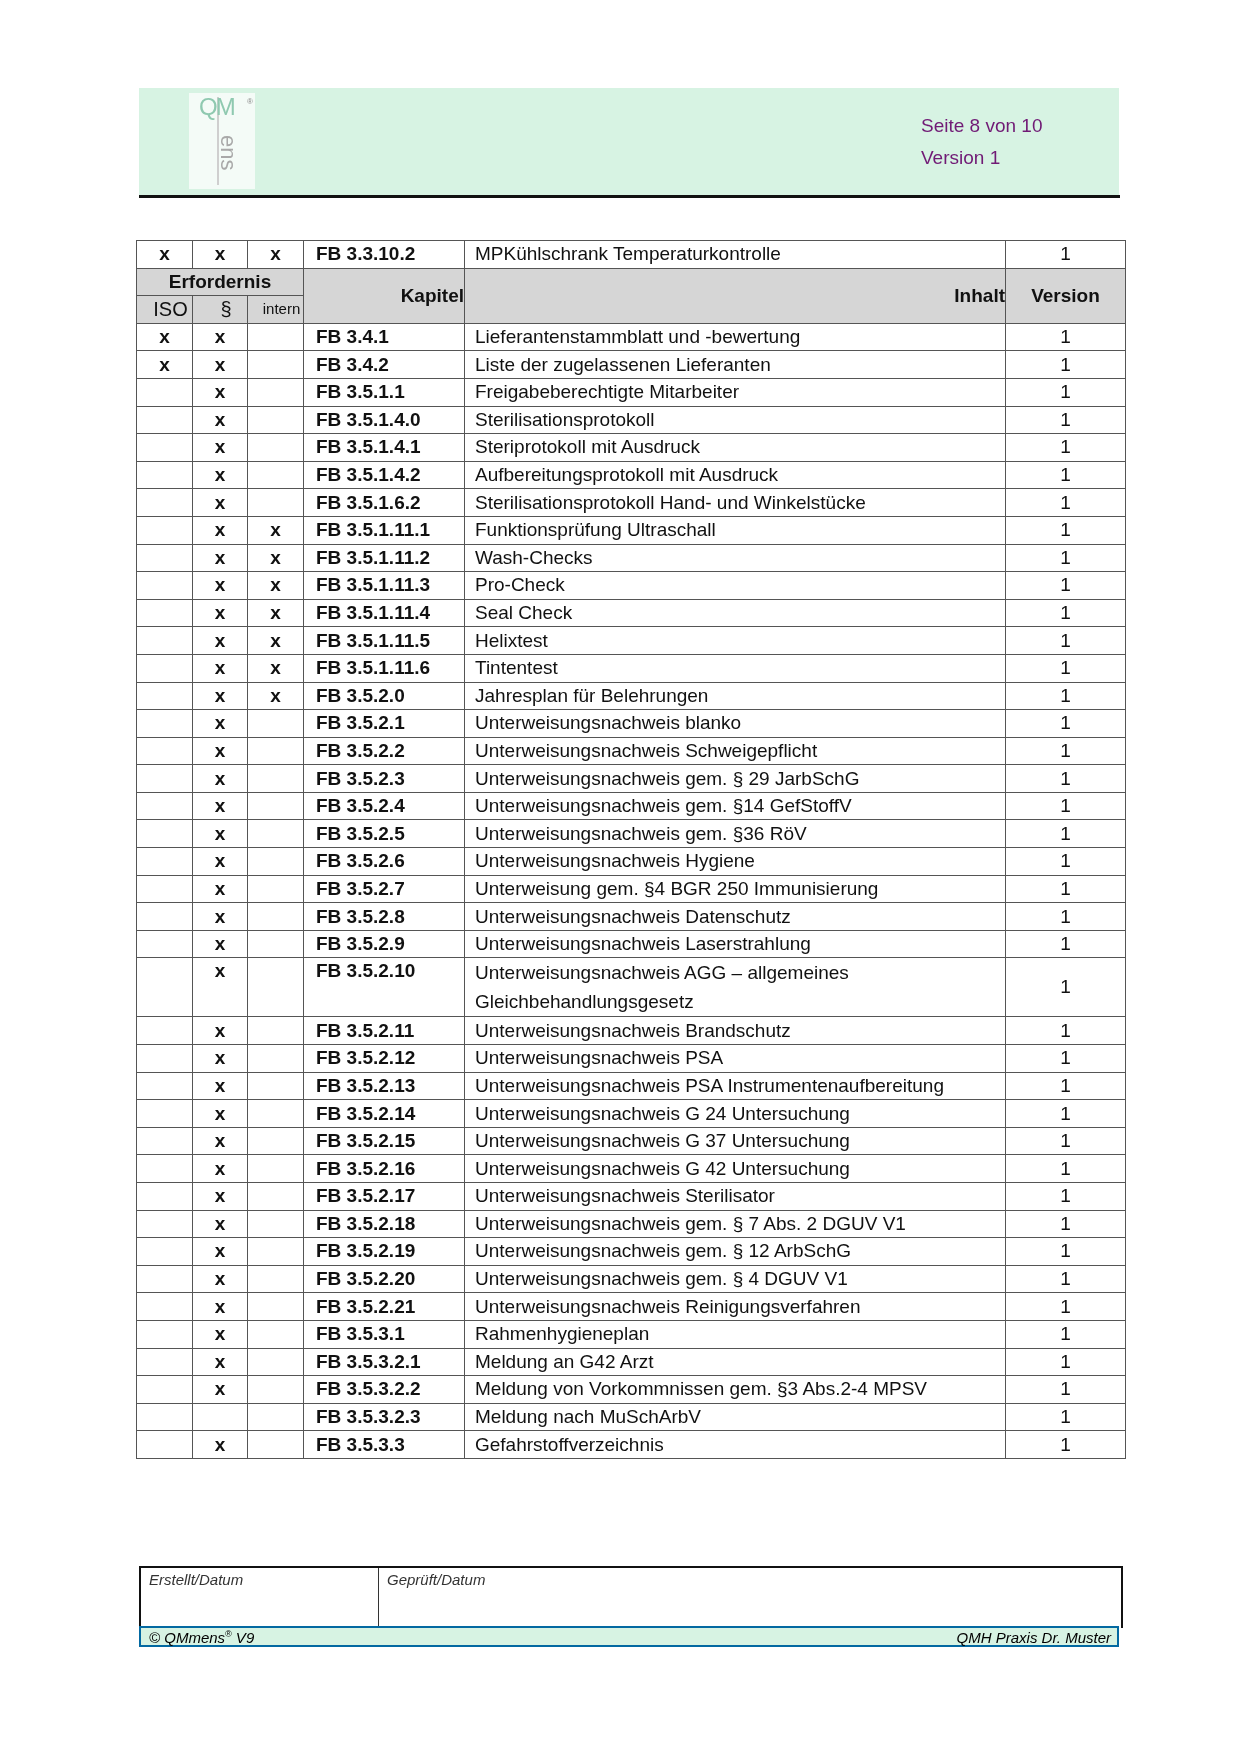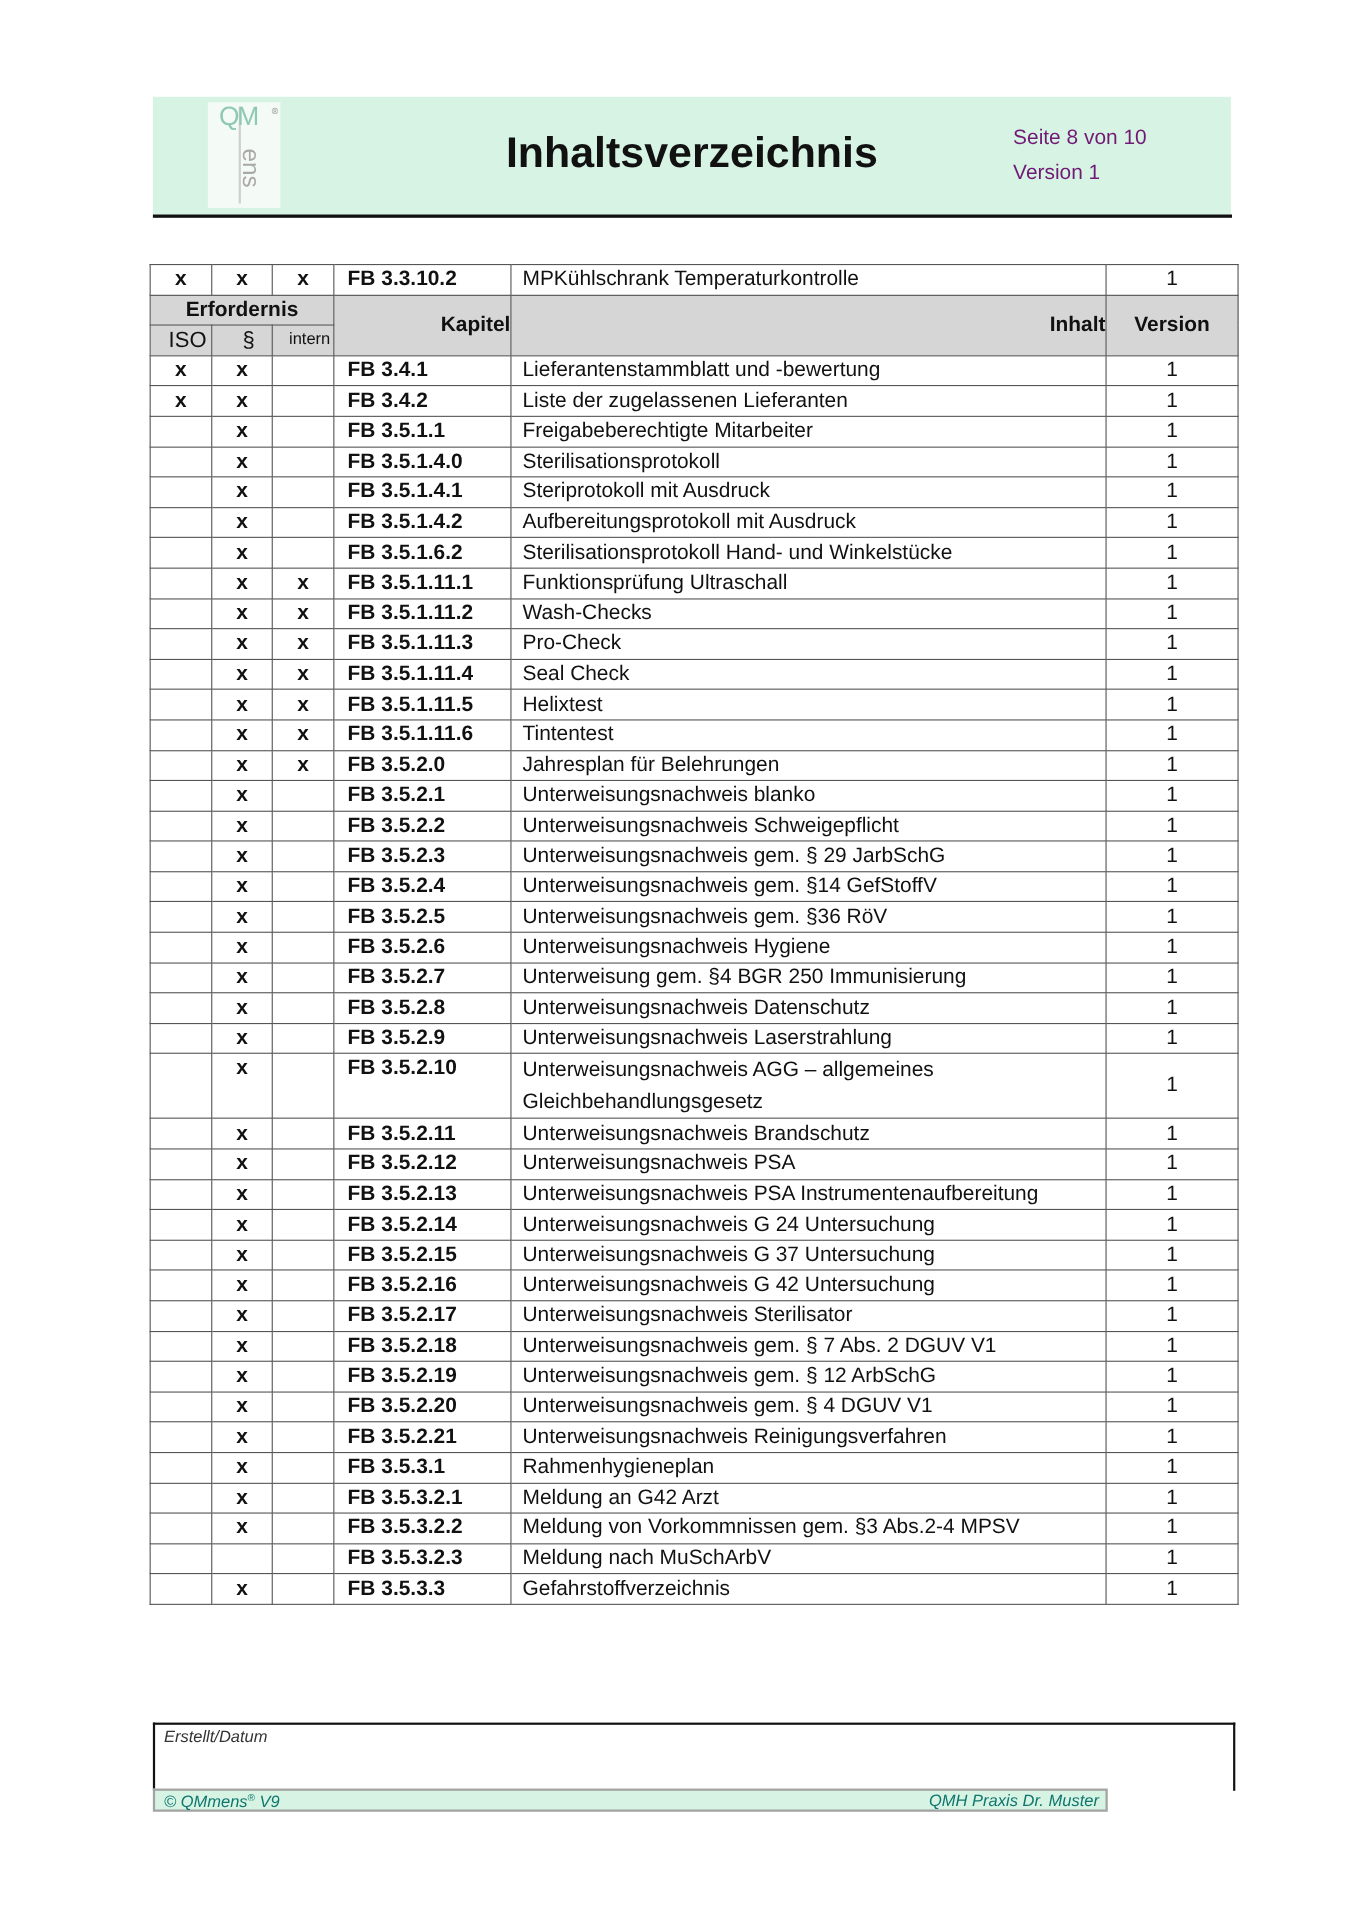--- a/index.html
+++ b/index.html
@@ -32,36 +32,35 @@
     tr.hdr td.sub.small { font-size:15px; }
     tr.hdr td.erf { text-align:center; font-size:19px; }
     tr.hdr td.kaph { padding-left:6px !important; vertical-align:middle; }
     tr.hdr td.inhh { padding-left:16px !important; }
     tr.hdr td.verh { text-align:center; }
     td.inh.two { line-height:29px; }
 
     .sign { position:absolute; left:139px; top:1566px; width:980px; height:60px; border:2px solid #111; border-bottom:none; display:flex; }
     .sign div { flex:none; border-right:1.5px solid #333; font-style:italic; font-size:15px; color:#333; padding:3px 8px; box-sizing:border-box; }
     .sign div:last-child { border-right:none; }
-    .footbar { position:absolute; left:139px; top:1626px; width:868px; height:21px; background:#d7f3e3; border:2px solid #a3a3a3; box-sizing:border-box; font-style:italic; font-size:15px; color:#0f766e; }
+    .footbar { position:absolute; left:139px; top:1626px; width:980px; height:21px; background:#d7f3e3; border:2px solid #0369a1; box-sizing:border-box; font-style:italic; font-size:15px; color:#000000; }
     .footbar .l { position:absolute; left:8px; top:1px; }
     .footbar .r { position:absolute; right:6px; top:1px; }
     sup { font-size:9px; }
   </style>
 </head>
 <body>
 
 <div class="header">
   <div class="logo">
     <div class="logo-staff"></div>
     <span class="logo-q">QM</span>
     <span class="logo-ens">ens</span>
     <span class="logo-reg">®</span>
   </div>
-  <div class="title">Inhaltsverzeichnis</div>
   <div class="meta">
     <div>Seite 8 von 10</div>
     <div>Version 1</div>
   </div>
 </div>
 <div class="header-rule"></div>
 
 <table class="toc">
   <colgroup>
     <col class="c1">
@@ -409,17 +408,18 @@
         <td class="mark"></td>
         <td class="kap">FB 3.5.3.3</td>
         <td class="inh">Gefahrstoffverzeichnis</td>
         <td class="ver">1</td>
       </tr>
     </tbody>
 </table>
 
 <div class="sign">
   <div style="width:238px">Erstellt/Datum</div>
+  <div style="width:343px">Geprüft/Datum</div>
 </div>
 <div class="footbar">
   <span class="l"><span>© QMmens</span><sup>®</sup><span> V9</span></span>
   <span class="r">QMH Praxis Dr. Muster</span>
 </div>
 
 </body></html>

